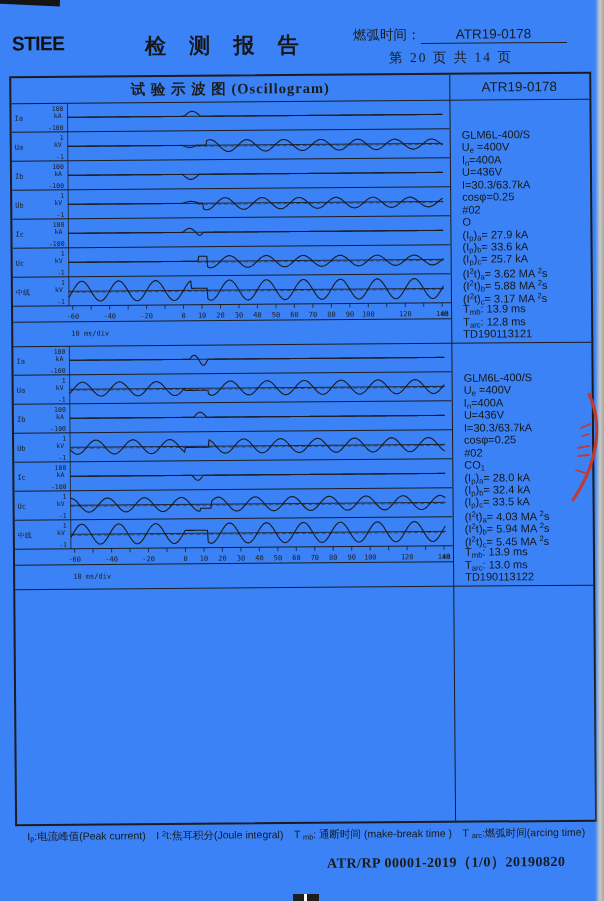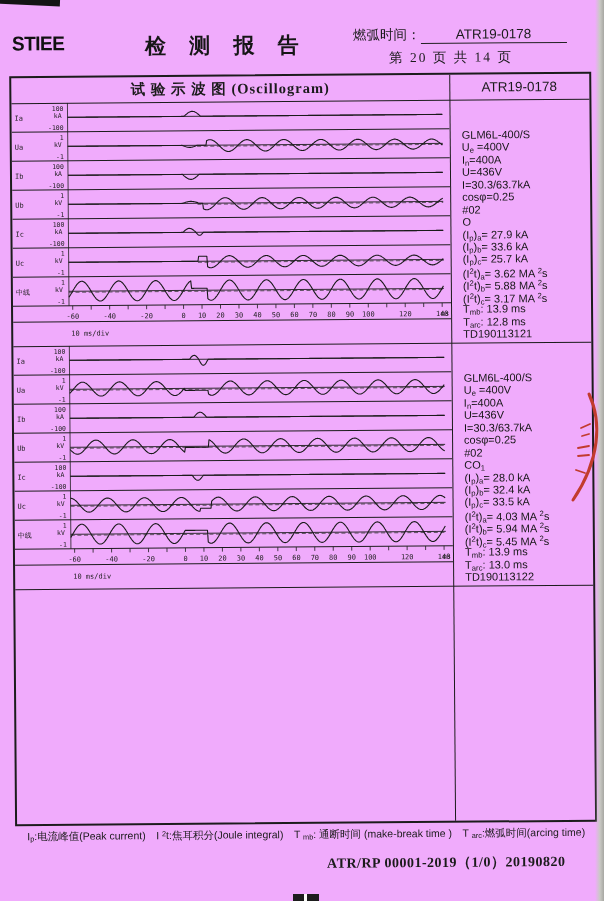--- a/index.html
+++ b/index.html
@@ -3,21 +3,21 @@
 <meta charset="utf-8">
 <style>
   html,body{margin:0;padding:0;}
   body{
     width:604px;height:901px;overflow:hidden;position:relative;
     background:#fafaf6;
     font-family:"Liberation Sans", sans-serif;
     color:#1b1b1b;
     -webkit-font-smoothing:antialiased;
   }
-  .sheet{position:absolute;inset:0;background:#f0abfc;}
+  .sheet{position:absolute;inset:0;background:#3b82f6;}
   
   .edge-right{position:absolute;right:0;top:0;width:9px;height:100%;
     background:linear-gradient(to right, rgba(0,0,0,0) 0%, #c9c9c4 55%, #a7a7a2 100%);z-index:40;}
   .edge-topleft{position:absolute;left:-6px;top:-3px;width:66px;height:8px;background:#141414;
     transform:rotate(2.5deg);z-index:41;}
   .bottom-mark{position:absolute;left:293px;top:894px;width:26px;height:8px;z-index:41;
     background:linear-gradient(to right,#1d1d1d 0 42%,#fbfbf8 42% 55%,#1d1d1d 55% 100%);}
   .skew{position:absolute;inset:0;transform:rotate(-0.45deg);transform-origin:300px 430px;}
 
   

